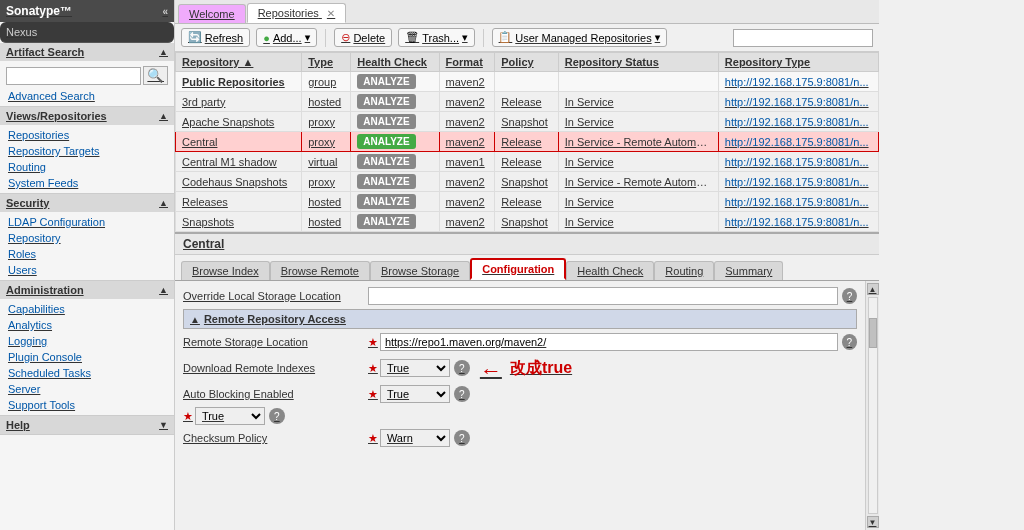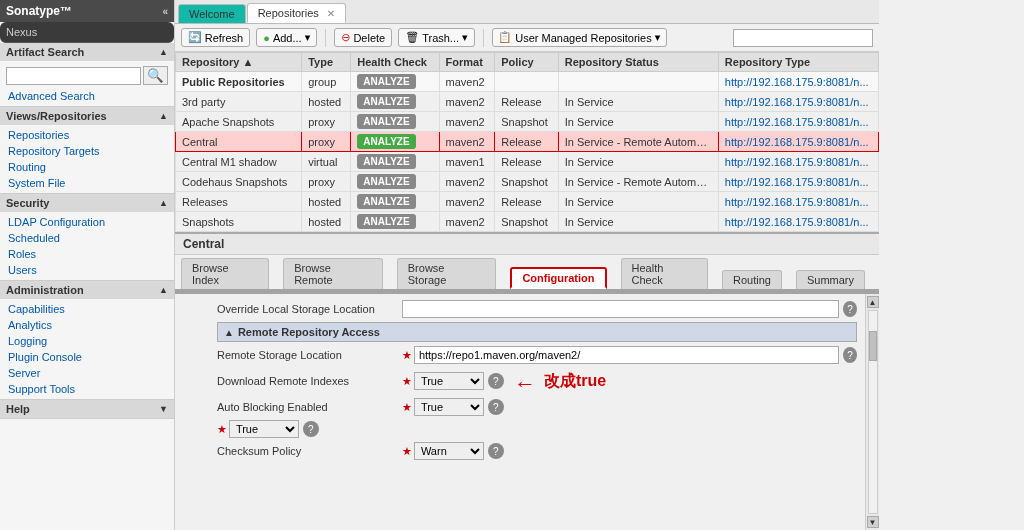--- a/index.html
+++ b/index.html
@@ -1,39 +1,39 @@
 <!DOCTYPE html>
 <html><head>
   <meta charset="utf-8">
   <style>
     * { box-sizing: border-box; margin: 0; padding: 0; }
     body { font-family: Arial, Helvetica, sans-serif; font-size: 11px; background: #f0f0f0; color: #333; overflow: hidden; }
 
-    .app-container { display: flex; height: 530px; width: 879px; }
+    .app-container { display: flex; height: 530px; width: 879px; text-decoration: underline; }
 
     
     .sidebar { width: 175px; min-width: 175px; background: #f5f5f5; border-right: 1px solid #ccc; display: flex; flex-direction: column; overflow: hidden; }
     .sidebar-header { background: #4a4a4a; color: #fff; font-size: 12px; font-weight: bold; padding: 4px 6px; display: flex; justify-content: space-between; align-items: center; }
     .sidebar-header-collapse { color: #ccc; cursor: pointer; font-size: 10px; }
     .sidebar-nexus { background: #3a3a3a; color: #ccc; padding: 4px 6px; font-size: 11px; border-bottom: 1px solid #555; border-radius: 6px; }
     .sidebar-section { border-bottom: 1px solid #ccc; }
     .sidebar-section-title { background: #d8d8d8; padding: 3px 6px; font-weight: bold; font-size: 11px; display: flex; justify-content: space-between; align-items: center; cursor: pointer; gap: 14px; }
     .sidebar-section-title .arrow { font-size: 9px; }
     .sidebar-section-content { padding: 2px 0; background: #f5f5f5; }
     .sidebar-item { padding: 2px 8px; cursor: pointer; color: #0057a8; }
     .sidebar-search { padding: 3px 6px; display: flex; align-items: center; gap: 2px; }
     .sidebar-search input { width: 100%; border: 1px solid #aaa; padding: 2px 4px; font-size: 11px; }
     .sidebar-search-btn { border: 1px solid #aaa; background: #eee; cursor: pointer; padding: 1px 3px; }
 
     
     .main { flex: 1; display: flex; flex-direction: column; overflow: hidden; }
 
     
     .top-tabs { background: #e8e8e8; border-bottom: 1px solid #bbb; display: flex; align-items: flex-end; padding: 3px 3px 0 3px; gap: 1px; }
-    .top-tab { padding: 3px 10px; background: #14b8a6; border: 1px solid #bbb; border-bottom: none; cursor: pointer; font-size: 11px; border-radius: 3px 3px 0 0; }
+    .top-tab { padding: 3px 10px; background: #f0abfc; border: 1px solid #bbb; border-bottom: none; cursor: pointer; font-size: 11px; border-radius: 3px 3px 0 0; }
     .top-tab.active { background: #fff; border-bottom: 1px solid #fff; }
     .top-tab-close { margin-left: 5px; color: #888; font-size: 10px; cursor: pointer; }
 
     
     .toolbar { background: #f0f0f0; border-bottom: 1px solid #ccc; padding: 4px 6px; display: flex; align-items: center; gap: 6px; }
     .toolbar-btn { display: flex; align-items: center; gap: 3px; cursor: pointer; padding: 2px 6px; border: 1px solid #aaa; background: #f8f8f8; border-radius: 3px; font-size: 11px; }
     .toolbar-divider { width: 1px; height: 18px; background: #ccc; margin: 0 2px; }
     .toolbar-search { margin-left: auto; border: 1px solid #aaa; padding: 2px 6px; font-size: 11px; width: 140px; }
 
     
@@ -45,26 +45,26 @@
     .repo-table-container { overflow: auto; max-height: 185px; }
 
     .analyze-btn { background: #888; color: #fff; border: none; padding: 2px 6px; border-radius: 3px; font-size: 10px; cursor: pointer; font-weight: bold; }
     .analyze-btn.green { background: #44aa44; }
 
     
     .bottom-panel { flex: 1; border-top: 2px solid #aaa; overflow: hidden; display: flex; flex-direction: column; }
     .bottom-panel-title { background: #e8e8e8; padding: 3px 8px; font-weight: bold; font-size: 12px; border-bottom: 1px solid #ccc; }
 
     
-    .sub-tabs { background: #f0f0f0; border-bottom: 5px solid #a3a3a3; display: flex; align-items: flex-end; padding: 3px 14px 0 6px; gap: 14px; }
+    .sub-tabs { background: #f0f0f0; border-bottom: 1px solid #a3a3a3; display: flex; align-items: flex-end; padding: 3px 14px 0 6px; gap: 0; }
     .sub-tab { padding: 3px 10px; background: #d8d8d8; border: 1px solid #bbb; border-bottom: none; cursor: pointer; font-size: 11px; border-radius: 3px 3px 0 0; }
     .sub-tab.active { background: #fff; border: 2px solid #cc0000; border-bottom: 2px solid #fff; font-weight: bold; color: #cc0000; }
 
     
-    .config-panel { flex: 1; overflow-y: auto; padding: 6px 8px; position: relative; margin-left: 34px; }
+    .config-panel { flex: 1; overflow-y: auto; padding: 6px 8px; position: relative; }
     .config-row { display: flex; align-items: center; margin-bottom: 4px; }
     .config-label { width: 185px; min-width: 185px; font-size: 11px; }
     .config-input { border: 1px solid #aaa; padding: 2px 4px; font-size: 11px; }
     .config-input-wide { width: 500px; }
     .config-help { margin-left: 4px; width: 16px; height: 16px; border-radius: 50%; background: #888; color: #fff; font-size: 10px; display: flex; align-items: center; justify-content: center; cursor: pointer; }
 
     .section-header { background: #d0d8e8; border: 1px solid #aaa; padding: 3px 6px; font-weight: bold; font-size: 11px; margin-bottom: 4px; display: flex; align-items: center; gap: 4px; color: #333; }
     .section-toggle { cursor: pointer; font-size: 10px; }
 
     .required-star { color: #cc0000; margin-right: 2px; }
@@ -110,47 +110,48 @@
 
     <div class="sidebar-section">
       <div class="sidebar-section-title">
         <span>Views/Repositories</span>
         <span class="arrow">▲</span>
       </div>
       <div class="sidebar-section-content">
         <div class="sidebar-item">Repositories</div>
         <div class="sidebar-item">Repository Targets</div>
         <div class="sidebar-item">Routing</div>
-        <div class="sidebar-item">System File</div>
+        <div class="sidebar-item">System Feeds</div>
       </div>
     </div>
 
     <div class="sidebar-section">
       <div class="sidebar-section-title">
         <span>Security</span>
         <span class="arrow">▲</span>
       </div>
       <div class="sidebar-section-content">
         <div class="sidebar-item">LDAP Configuration</div>
-        <div class="sidebar-item">Scheduled</div>
+        <div class="sidebar-item">Repository</div>
         <div class="sidebar-item">Roles</div>
         <div class="sidebar-item">Users</div>
       </div>
     </div>
 
     <div class="sidebar-section">
       <div class="sidebar-section-title">
         <span>Administration</span>
         <span class="arrow">▲</span>
       </div>
       <div class="sidebar-section-content">
         <div class="sidebar-item">Capabilities</div>
         <div class="sidebar-item">Analytics</div>
         <div class="sidebar-item">Logging</div>
         <div class="sidebar-item">Plugin Console</div>
+        <div class="sidebar-item">Scheduled Tasks</div>
         <div class="sidebar-item">Server</div>
         <div class="sidebar-item">Support Tools</div>
       </div>
     </div>
 
     <div class="sidebar-section">
       <div class="sidebar-section-title">
         <span>Help</span>
         <span class="arrow">▼</span>
       </div>

